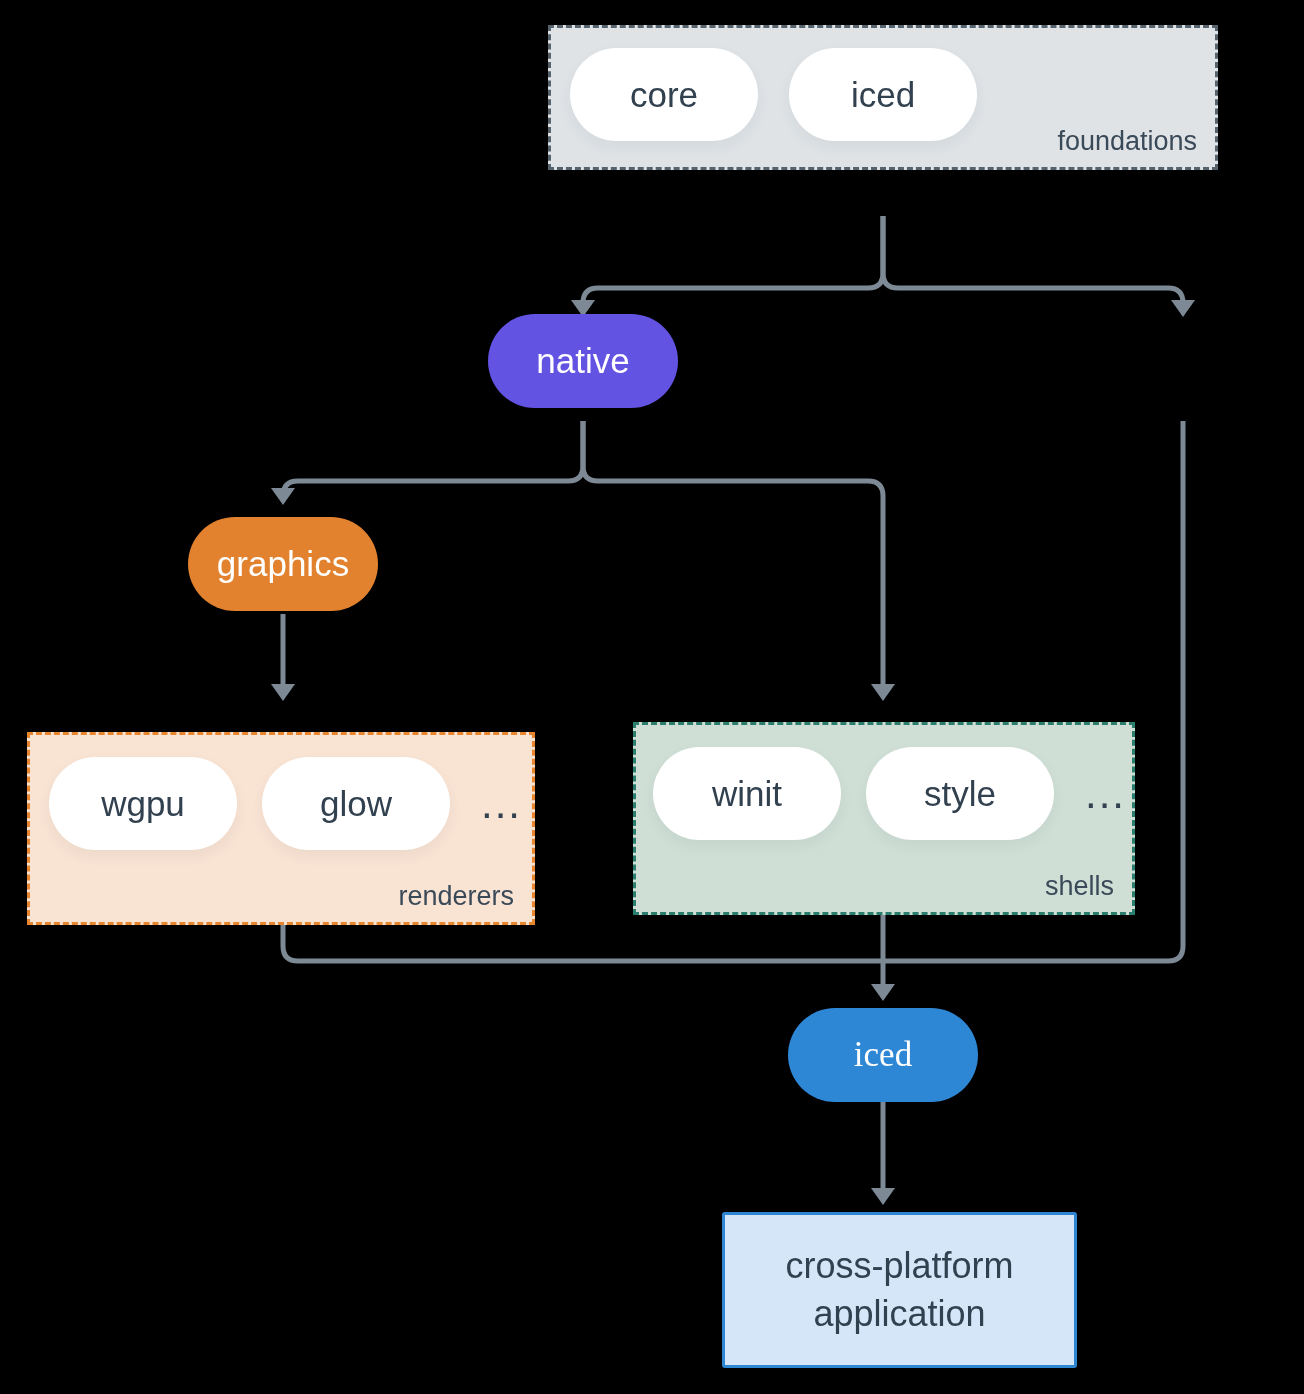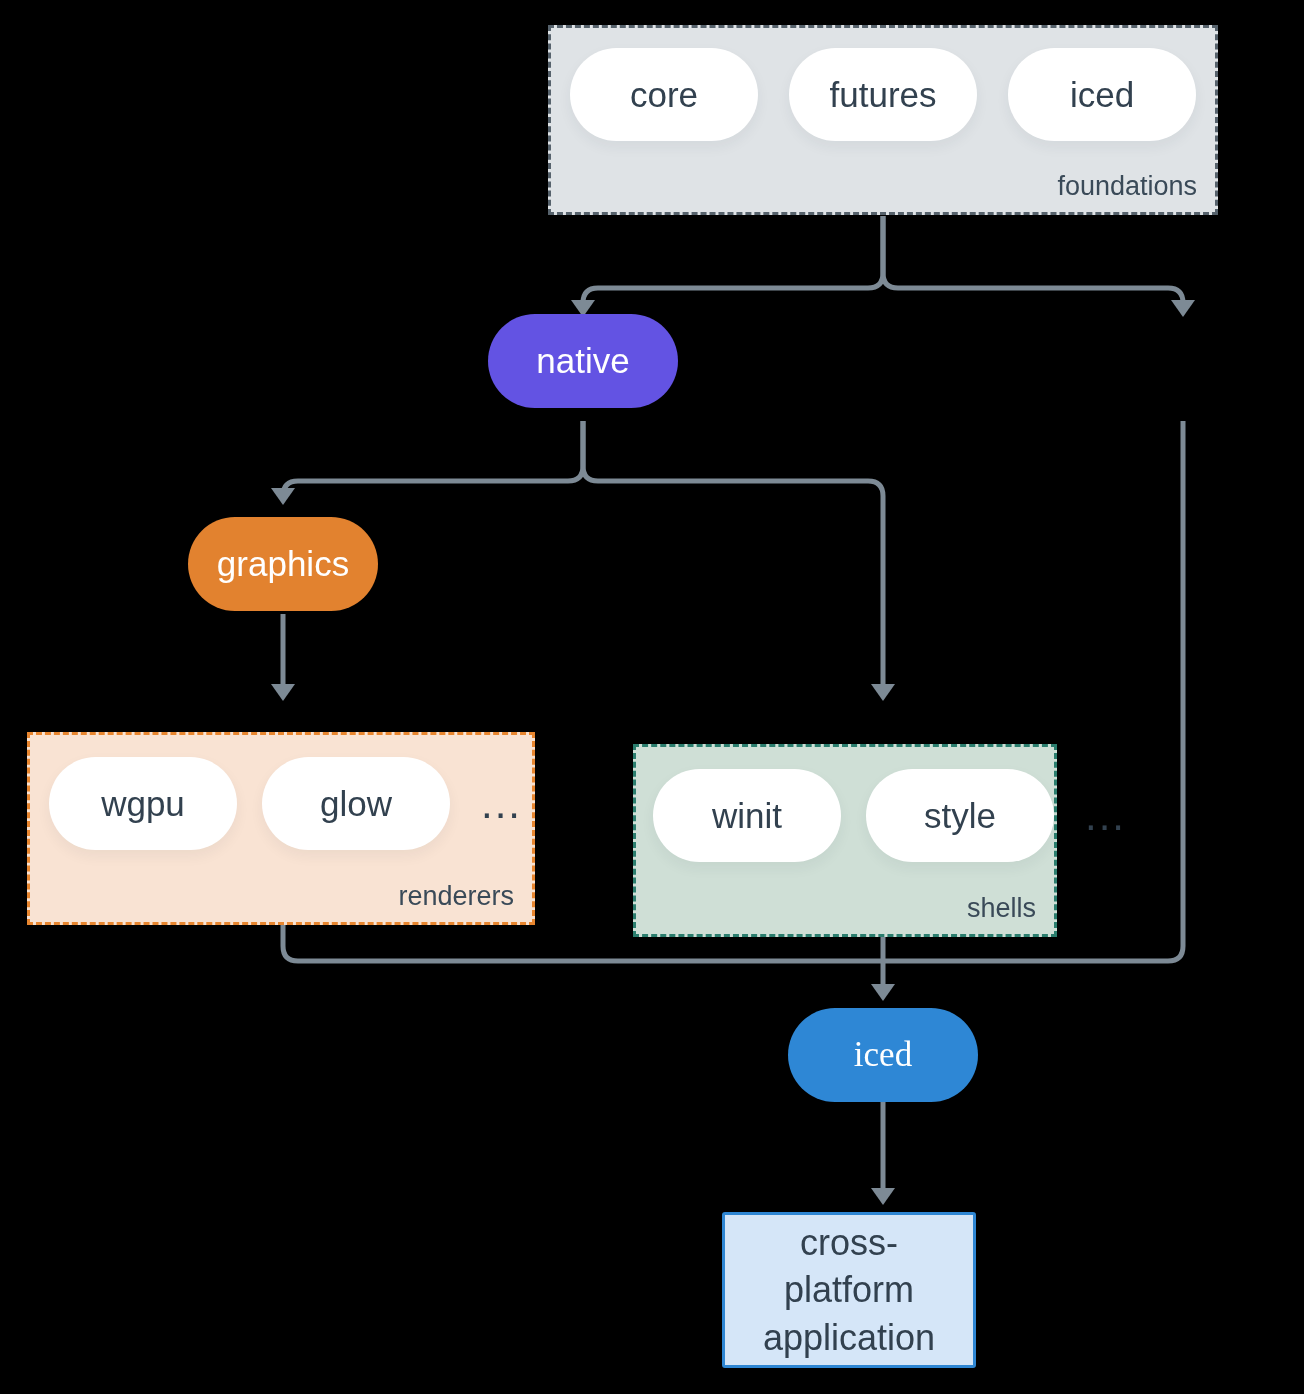--- a/index.html
+++ b/index.html
@@ -32,33 +32,33 @@
     overflow: hidden;
   }
   #connectors { position: absolute; inset: 0; }
   .edge { stroke: var(--arrow); stroke-width: 5; fill: none; stroke-linejoin: round; }
   .arrowhead { fill: var(--arrow); stroke: none; }
 
   .group {
     position: absolute;
   }
   .group-foundations {
-    left: 548px; top: 25px; width: 670px; height: 190px;
+    left: 548px; top: 25px; width: 670px; height: 145px;
     background: var(--foundations-bg);
     border: 3px dashed var(--foundations-border);
     padding-left: 20px;
   }
   .group-renderers {
     left: 27px; top: 708px; width: 508px; height: 193px;
     background: var(--renderers-bg);
     border: 3px dashed var(--renderers-border);
     margin-top: 24px;
   }
   .group-shells {
-    left: 633px; top: 744px; width: 424px; height: 193px;
+    left: 633px; top: 722px; width: 502px; height: 193px;
     background: var(--shells-bg);
     border: 3px dashed var(--shells-border);
   }
   .pill-row {
     position: absolute;
     display: flex;
     align-items: center;
   }
   .group-foundations .pill-row { left: 19px; top: 20px; gap: 31px; }
   .group-renderers  .pill-row { left: 19px; top: 22px; gap: 25px; }
@@ -95,21 +95,21 @@
     color: var(--node-text);
   }
   .node-native   { left: 488px;  top: 314px; background: var(--purple); }
   .node-web      { left: 1088px; top: 327px; background: var(--purple); }
   .node-graphics { left: 188px;  top: 517px; background: var(--orange); }
   .node-iced     { left: 788px;  top: 1008px; background: var(--blue); font-family: Liberation Serif, serif; }
 
   .app-box {
     position: absolute;
     left: 722px; top: 1212px;
-    width: 254px; height: 156px;
+    width: 355px; height: 156px;
     background: var(--app-bg);
     border: 3px solid var(--app-border);
     border-radius: 3px;
     display: flex; align-items: center; justify-content: center;
     text-align: center;
     font-size: 36px;
     line-height: 1.32;
     color: var(--dark-text);
     padding: 0 33px;
   }
@@ -138,21 +138,20 @@
     <path class="edge" d="M883 902 V986"></path>
     <polygon class="arrowhead" points="871,984 895,984 883,1001"></polygon>
 
     <path class="edge" d="M883 1102 V1190"></path>
     <polygon class="arrowhead" points="871,1188 895,1188 883,1205"></polygon>
   </svg>
 
   <div class="group group-foundations">
     <div class="pill-row">
       <div class="white-pill">core</div>
-      <div class="white-pill">futures</div>
       <div class="white-pill">iced</div>
     </div>
     <div class="group-label">foundations</div>
   </div>
 
   <div class="node node-native">native</div>
   <div class="node node-graphics">graphics</div>
 
   <div class="group group-renderers">
     <div class="pill-row">

